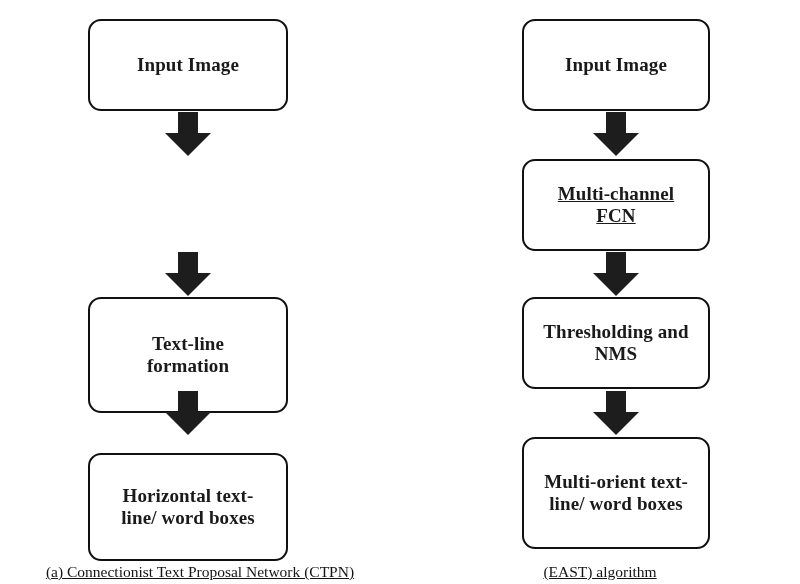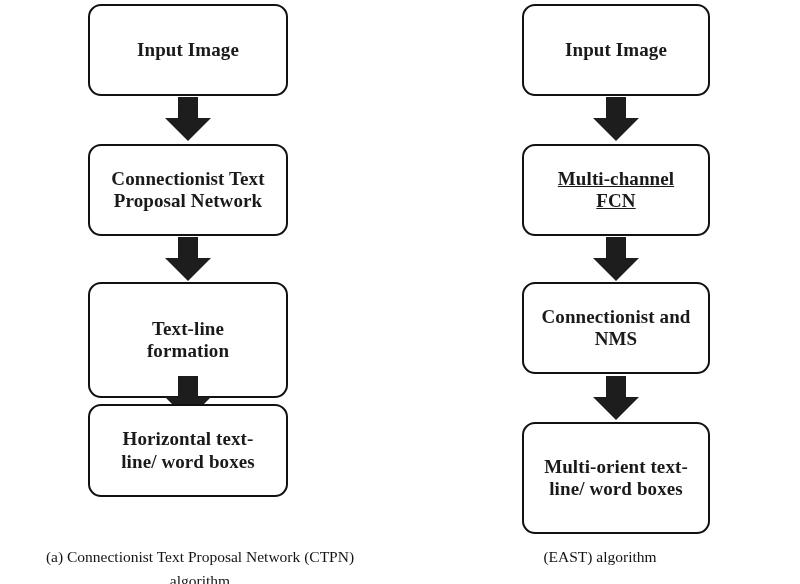--- a/index.html
+++ b/index.html
@@ -13,20 +13,21 @@
     position: relative;
     overflow: hidden;
     font-family: "Liberation Serif", "DejaVu Serif", serif;
     color: #1a1a1a;
     -webkit-font-smoothing: antialiased;
   }
 
   .figure-canvas {
     position: absolute;
     inset: 0;
+    margin-top: 15px;
   }
 
   .column {
     position: absolute;
     top: 0;
     width: 400px;
     height: 530px;
   }
   .column.left  { left: 0; }
   .column.right { left: 400px; }
@@ -51,21 +52,21 @@
     letter-spacing: 0.1px;
     padding: 0 6px;
     white-space: pre-line;
   }
 
   
   .column.left .flow-box { left: 88px; width: 200px; }
   .column.left .b0 { top: 4px;   height: 92px;  }
   .column.left .b1 { top: 144px; height: 92px;  }
   .column.left .b2 { top: 282px; height: 116px;  }
-  .column.left .b3 { top: 404px; height: 93px; align-items: center;  }
+  .column.left .b3 { top: 438px; height: 108px; align-items: center;  }
 
   
   .column.right .flow-box { left: 122px; width: 188px; }
   .column.right .b0 { top: 4px;   height: 92px;  }
   .column.right .b1 { top: 144px; height: 92px; text-decoration: underline;  }
   .column.right .b2 { top: 282px; height: 92px;  }
   .column.right .b3 { top: 422px; height: 112px;  }
 
   
   .block-arrow {
@@ -88,43 +89,39 @@
     top: 545px;
     width: 400px;
     text-align: center;
     font-size: 15.5px;
     line-height: 1.55;
     font-weight: 400;
     color: #141414;
   }
   .caption.left  { left: 0px;   }
   .caption.right { left: 400px; }
-  .caption .cap-line { display: block; white-space: pre-line; }
+  .caption .cap-line { display: block; white-space: pre-line; text-decoration: underline; }
 </style>
 </head>
 <body>
 
 <div class="figure-canvas">
 
   <div class="column left">
 
     <div class="flow-box b0">
       <span class="box-label">Input Image</span>
     </div>
 
     <div class="block-arrow a0">
       <svg viewBox="0 0 46 44" preserveAspectRatio="none" aria-hidden="true">
         <polygon points="13,0 33,0 33,21 46,21 23,44 0,21 13,21" fill="#1d1d1d"></polygon>
       </svg>
     </div>
 
-    <div class="flow-box b1">
-      <span class="box-label">Connectionist Text
-Proposal Network</span>
-    </div>
 
     <div class="block-arrow a1">
       <svg viewBox="0 0 46 44" preserveAspectRatio="none" aria-hidden="true">
         <polygon points="13,0 33,0 33,21 46,21 23,44 0,21 13,21" fill="#1d1d1d"></polygon>
       </svg>
     </div>
 
     <div class="flow-box b2">
       <span class="box-label">Text-line
 formation</span>
@@ -160,21 +157,21 @@
 FCN</span>
     </div>
 
     <div class="block-arrow a1">
       <svg viewBox="0 0 46 44" preserveAspectRatio="none" aria-hidden="true">
         <polygon points="13,0 33,0 33,21 46,21 23,44 0,21 13,21" fill="#1d1d1d"></polygon>
       </svg>
     </div>
 
     <div class="flow-box b2">
-      <span class="box-label">Connectionist and
+      <span class="box-label">Thresholding and
 NMS</span>
     </div>
 
     <div class="block-arrow a2">
       <svg viewBox="0 0 46 44" preserveAspectRatio="none" aria-hidden="true">
         <polygon points="13,0 33,0 33,21 46,21 23,44 0,21 13,21" fill="#1d1d1d"></polygon>
       </svg>
     </div>
 
     <div class="flow-box b3">

